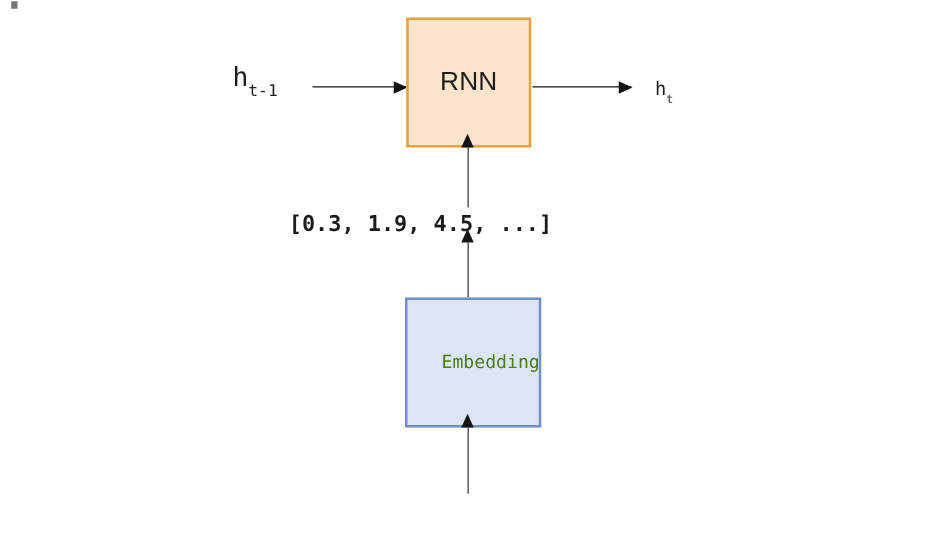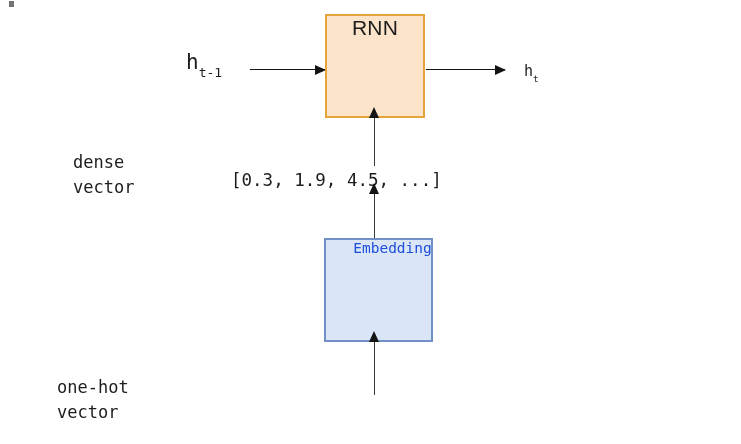--- a/index.html
+++ b/index.html
@@ -20,21 +20,21 @@
   }
   .mono {
     font-family: "DejaVu Sans Mono", "Liberation Mono", monospace;
   }
 
   
   .node-box {
     position: absolute;
     box-sizing: border-box;
     display: flex;
-    align-items: flex-start;
+    align-items: center;
     justify-content: center;
     text-align: center;
   }
   #rnn-box {
     left: 325px;
     top: 14px;
     width: 100px;
     height: 104px;
     background: #fce4ca;
     border: 2px solid #e5a33c;
@@ -48,21 +48,21 @@
   #embedding-box {
     left: 324px;
     top: 238px;
     width: 109px;
     height: 104px;
     background: #dae6f8;
     border: 2px solid #7090c6;
   }
   #embedding-label {
     font-size: 14.5px;
-    color: #1d4ed8;
+    color: #4d7c0f;
     letter-spacing: 0px;
     margin-left: 28px;
   }
 
   
   .arrow-h {
     position: absolute;
     height: 0;
     border-top: 1.6px solid #141414;
   }
@@ -124,20 +124,21 @@
     left: 57px;
     top: 375px;
     font-size: 17px;
     line-height: 25px;
   }
   #dense-vector-value {
     left: 231px;
     top: 170px;
     font-size: 17.5px;
     letter-spacing: 0px;
+    font-weight: bold;
   }
   #one-hot-vector-value {
     left: 268px;
     top: 391px;
     font-size: 17.5px;
   }
   #corner-artifact {
     position: absolute;
     left: 9px;
     top: 1px;
@@ -167,34 +168,30 @@
   <div class="arrow-h" id="hidden-out-arrow" style="left:426px; top:69px; width:79px;">
     <span class="head"></span>
   </div>
 
   <div class="free-text mono" id="h-next-label"><span>h</span><span class="sub">t</span></div>
 
   <div class="arrow-v" id="dense-to-rnn-arrow" style="left:374px; top:118px; height:48px;">
     <span class="head"></span>
   </div>
 
-  <div class="free-text mono" id="dense-vector-label"><span>dense</span>
-<span>vector</span></div>
 
   <div class="free-text mono" id="dense-vector-value">[0.3, 1.9, 4.5, ...]</div>
 
   <div class="arrow-v" id="embedding-to-dense-arrow" style="left:374px; top:194px; height:44px;">
     <span class="head"></span>
   </div>
 
   <div class="node-box" id="embedding-box">
     <span class="mono" id="embedding-label">Embedding</span>
   </div>
 
   <div class="arrow-v" id="one-hot-to-embedding-arrow" style="left:374px; top:342px; height:53px;">
     <span class="head"></span>
   </div>
 
-  <div class="free-text mono" id="one-hot-vector-label"><span>one-hot</span>
-<span>vector</span></div>
 
 
 </div>
 
 </body></html>

